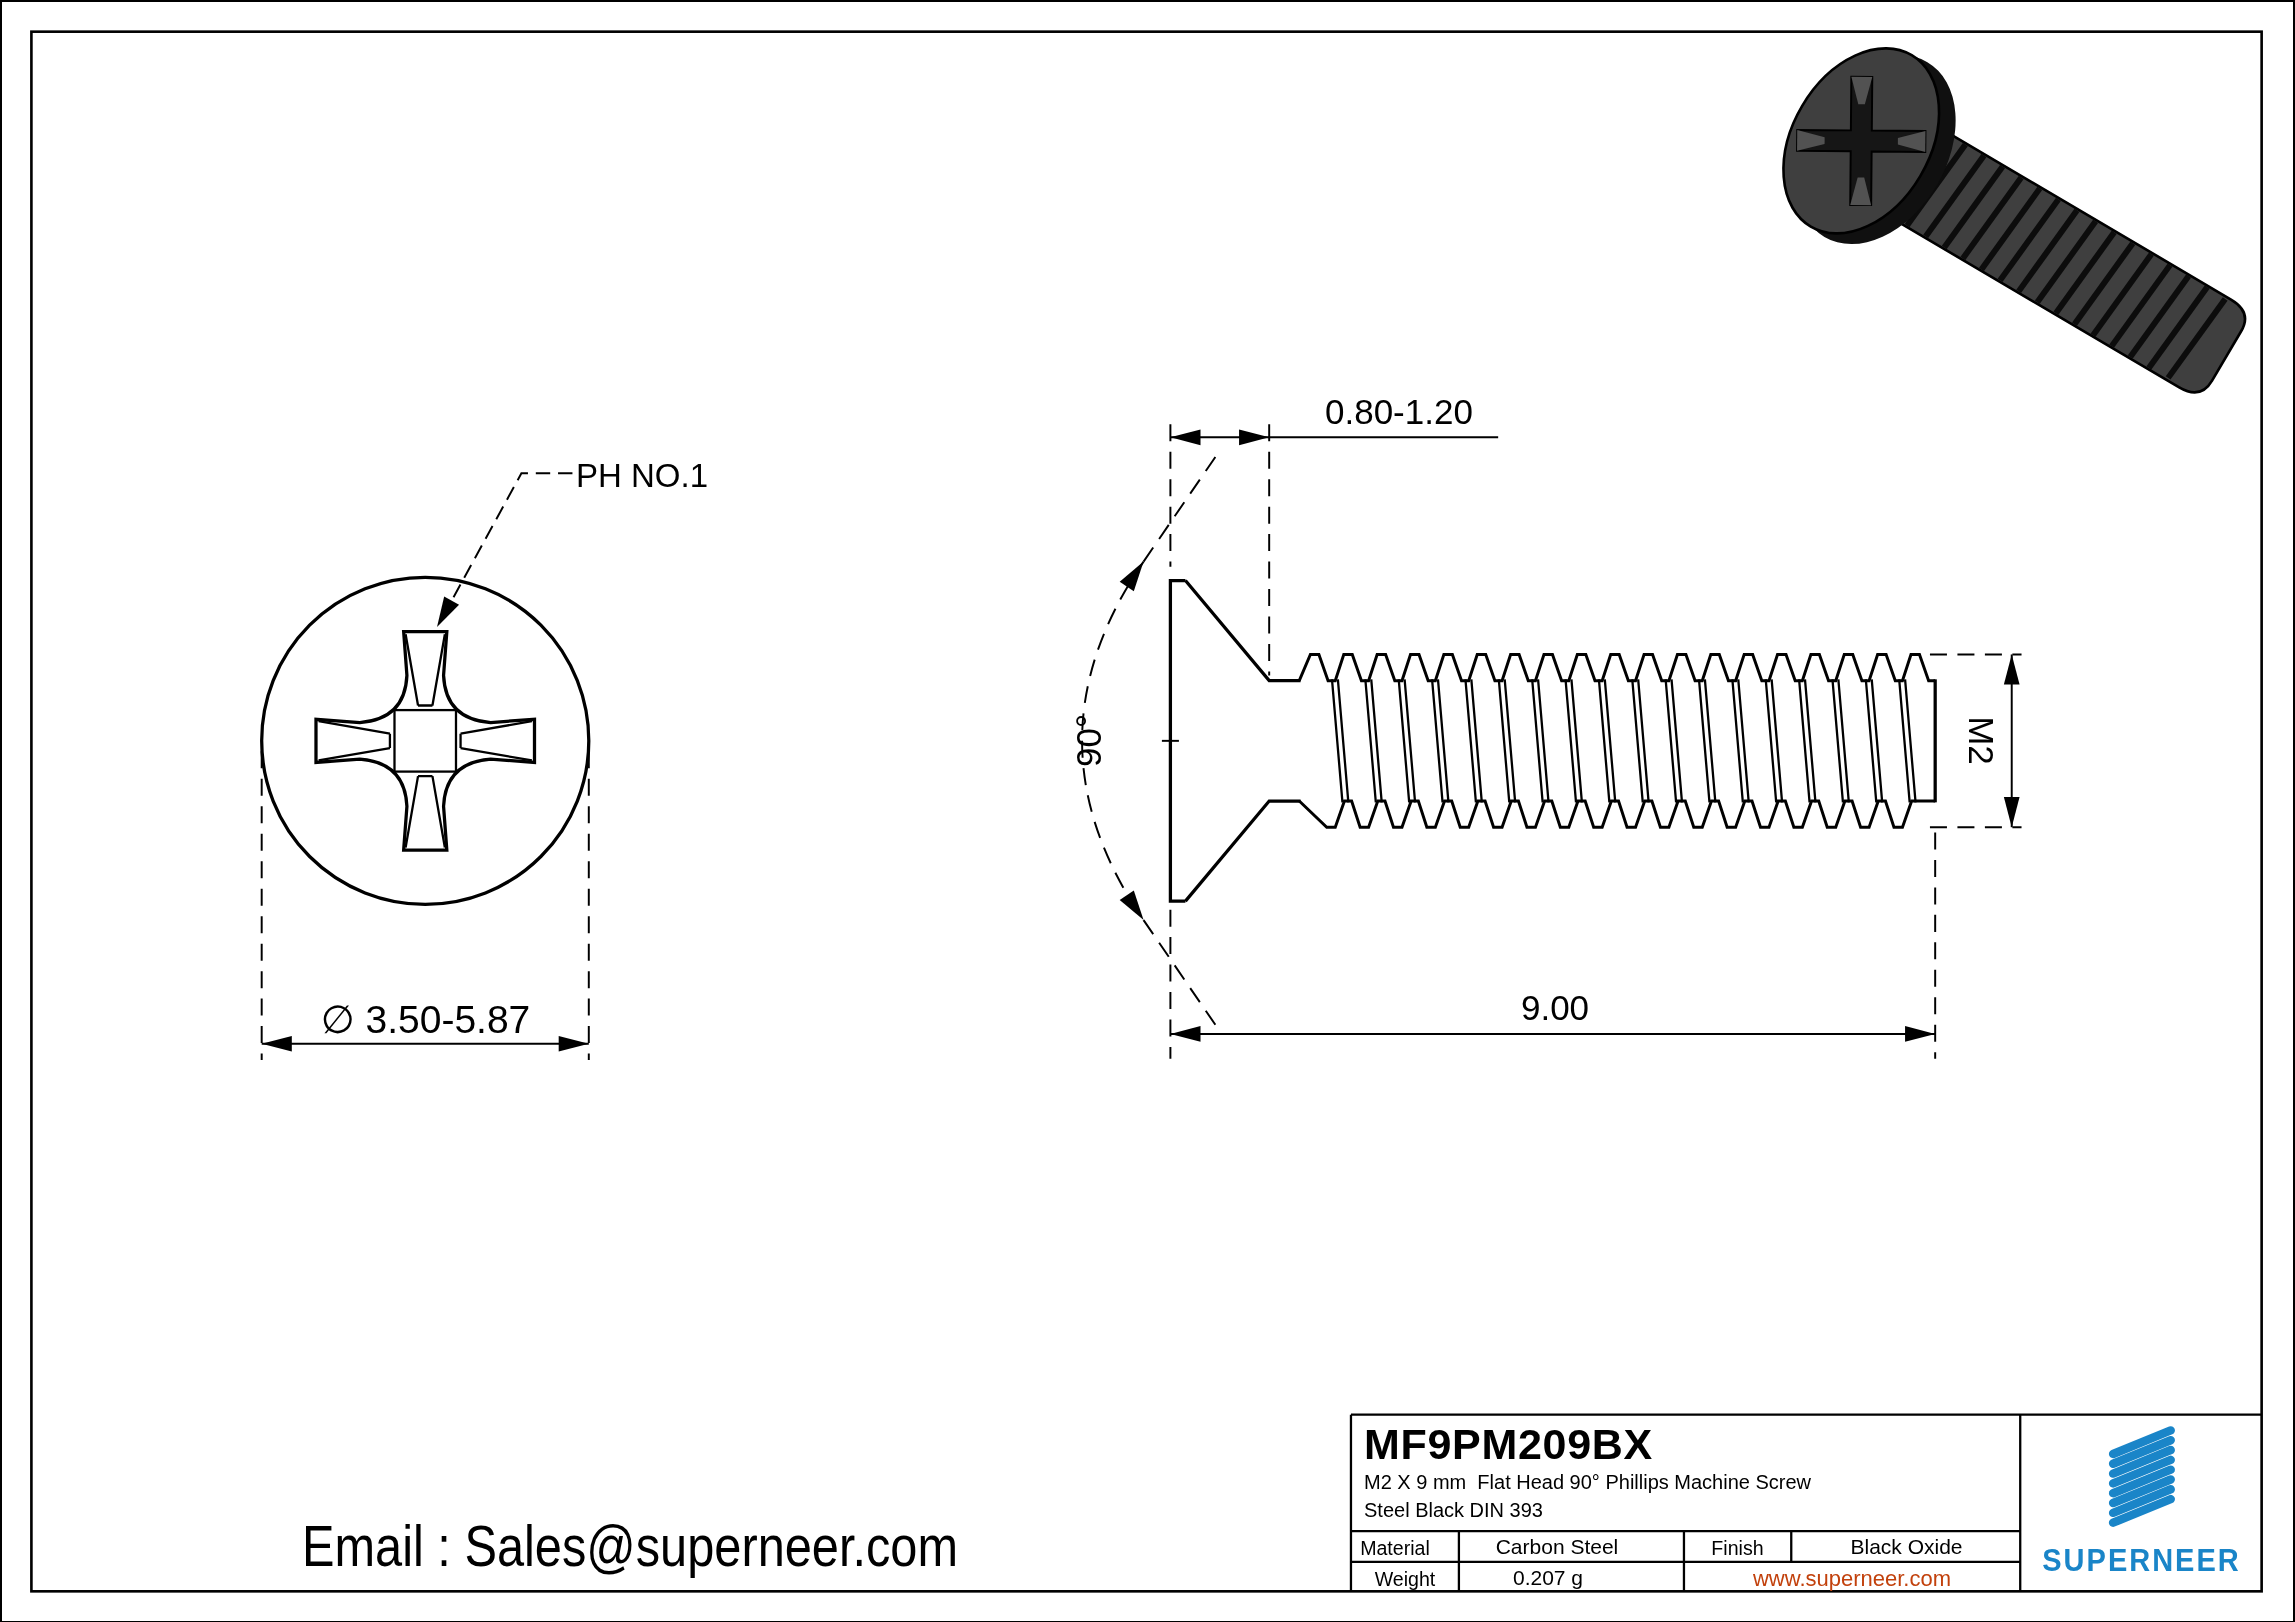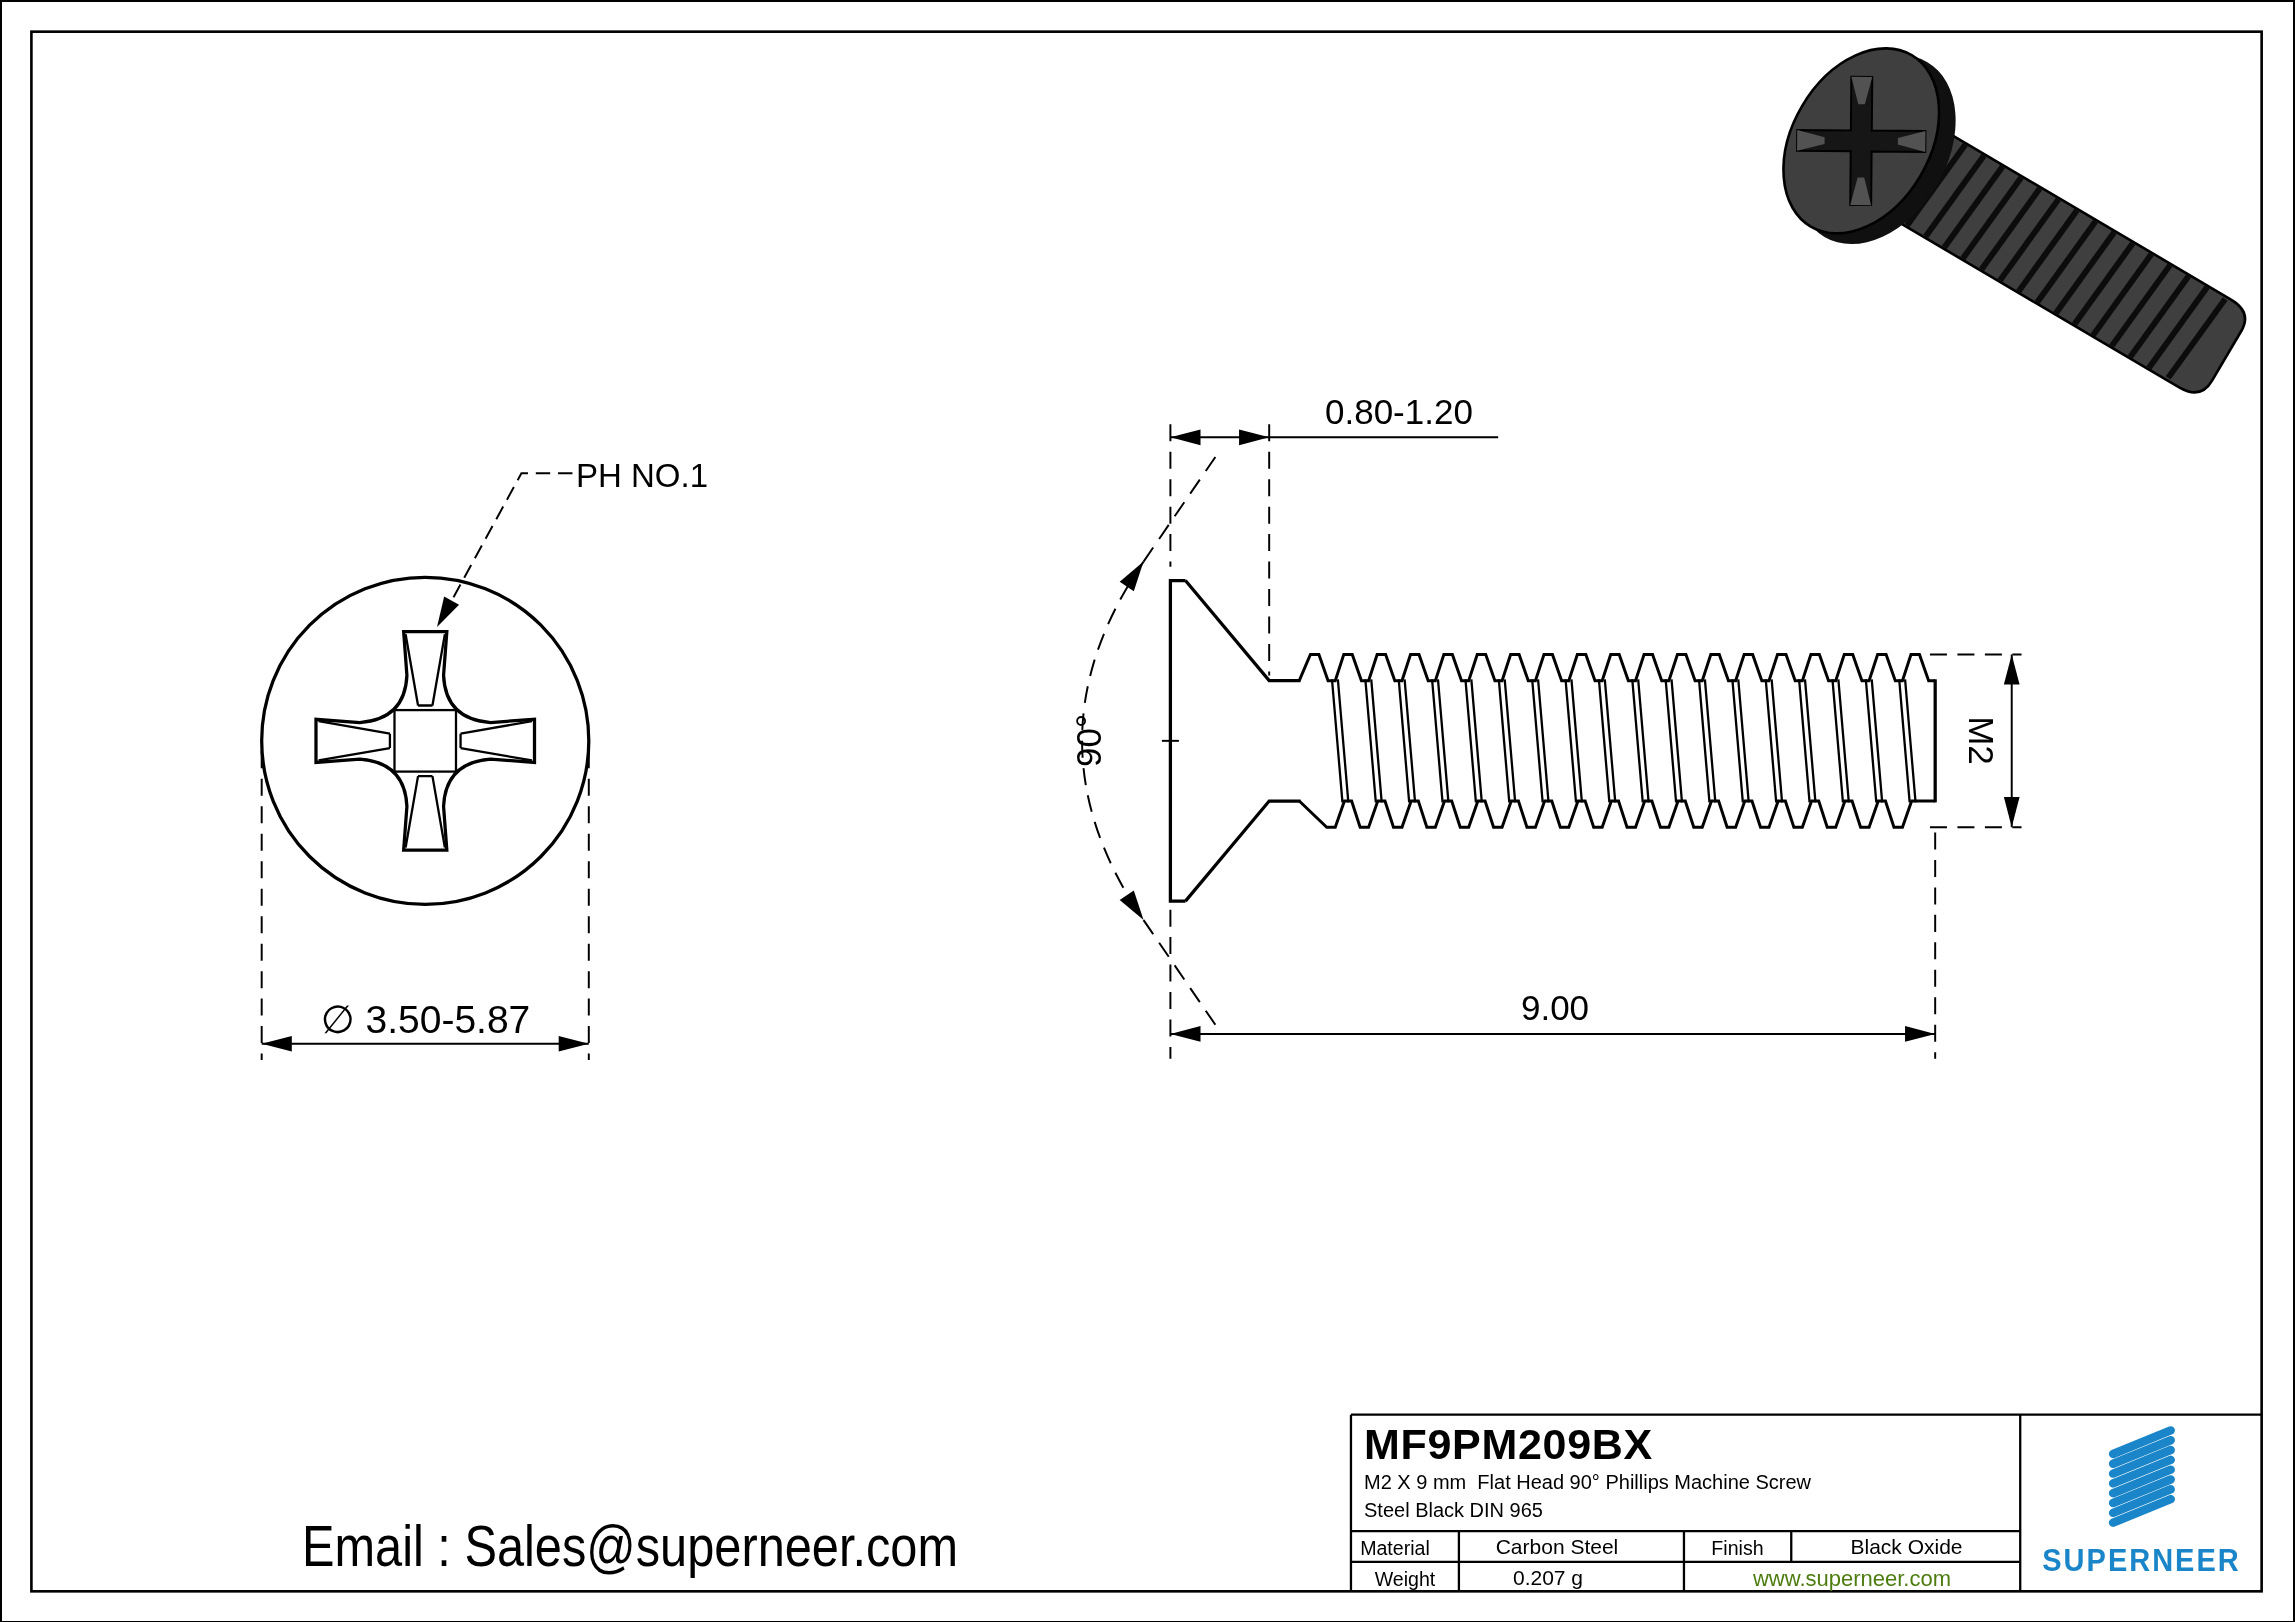--- a/index.html
+++ b/index.html
@@ -160,24 +160,24 @@
   <div class="txt dim center rot rotCCW" style="left:1023px;top:721px;width:131px;">90°</div>
 
   <div class="txt dim center rot rotCW" style="left:1916px;top:721px;width:131px;">M2</div>
 
   <div class="txt dim center" style="left:1457px;top:989px;width:196px;">9.00</div>
 
   <div class="txt email" style="left:302px;top:1515px;">Email : Sales@superneer.com</div>
 
   <div class="txt tb-big" style="left:1364px;top:1421px;">MF9PM209BX</div>
   <div class="txt tb-desc" style="left:1364px;top:1472px;">M2 X 9 mm  Flat Head 90° Phillips Machine Screw</div>
-  <div class="txt tb-desc" style="left:1364px;top:1500px;">Steel Black DIN 965</div>
+  <div class="txt tb-desc" style="left:1364px;top:1500px;">Steel Black DIN 393</div>
 
   <div class="txt tb-cell center" style="left:1351px;top:1538px;width:88px;">Material</div>
   <div class="txt tb-val center" style="left:1459px;top:1536px;width:196px;">Carbon Steel</div>
   <div class="txt tb-cell center" style="left:1684px;top:1538px;width:107px;">Finish</div>
   <div class="txt tb-val center" style="left:1792px;top:1536px;width:229px;">Black Oxide</div>
   <div class="txt tb-cell center" style="left:1351px;top:1569px;width:108px;">Weight</div>
   <div class="txt tb-val center" style="left:1459px;top:1567px;width:178px;">0.207 g</div>
-  <div class="txt center" style="left: 1684px; top: 1567px; width: 336px; font-size: 22px; color: #4d7c0f;">www.superneer.com</div>
+  <div class="txt center" style="left: 1684px; top: 1567px; width: 336px; font-size: 22px; color: #c2410c;">www.superneer.com</div>
   <div class="txt brand center" style="left: 2021px; top: 1546px; width: 241px; color: rgb(26, 133, 200);">SUPERNEER</div>
 </div>
 
 
 </body></html>

